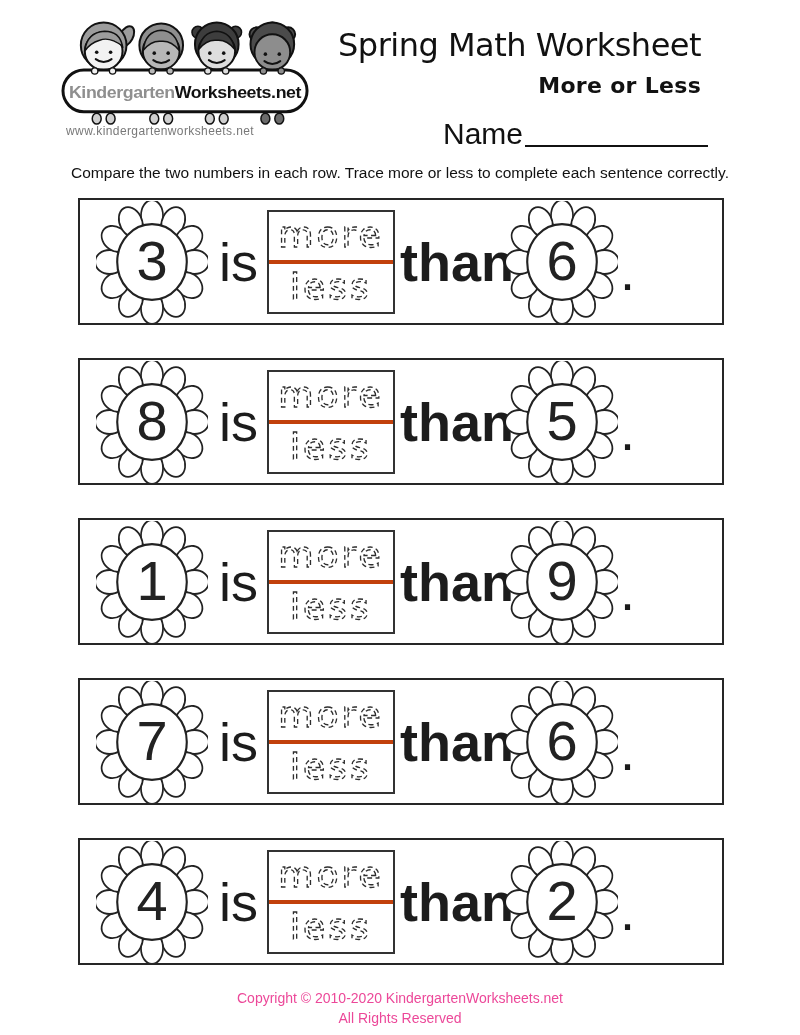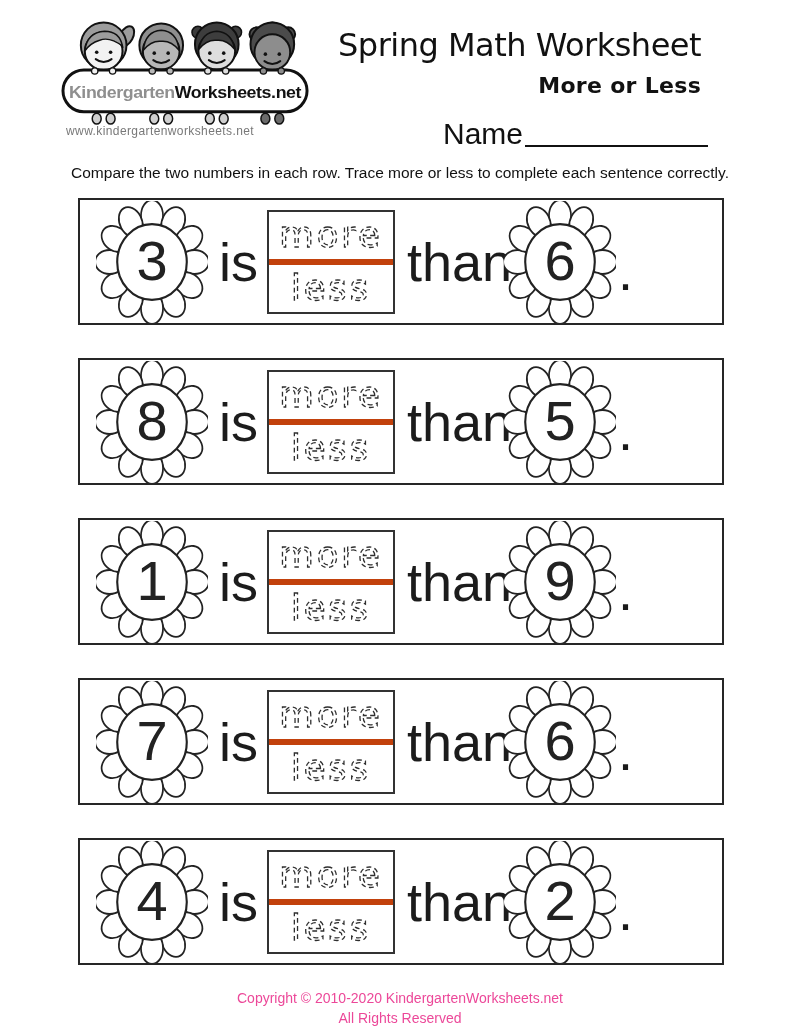--- a/index.html
+++ b/index.html
@@ -35,29 +35,29 @@
   .flower svg { width:100%; height:100%; display:block; }
   .flower .num {
     position:absolute; inset:0; display:flex; align-items:center; justify-content:center;
     font-size:56px; font-weight:300; color:#222; padding-bottom:3px; box-sizing:border-box;
   }
   .flower-left { margin-left:16px; }
   .flower-right { margin-left:-8px; }
 
   .word { font-size:54px; font-weight:300; color:#1c1c1c; }
   .word-is { margin-left:11px; }
-  .word-than { margin-left:12px; }
+  .word-than { margin-left:5px;font-weight:bold; }
   .period { margin-left:2px; font-size:54px; font-weight:400; transform:translateY(9px); }
 
   .trace-box {
     margin-left:9px; width:128px; height:104px; box-sizing:border-box;
     border:2px solid #333; display:flex; flex-direction:column; background:#fff; flex:none;
   }
   .trace-cell { flex:1; min-height:0; }
-  .trace-cell-top { border-bottom:6px solid #c2410c; }
+  .trace-cell-top { border-bottom:4px solid #c2410c; }
   .trace-cell svg { width:100%; height:100%; display:block; }
   .trace-text {
     font-family:"DejaVu Sans", sans-serif; font-size:37px; letter-spacing:3px;
     fill:none; stroke:#2e2e2e; stroke-width:1.35; stroke-dasharray:5 3.5;
   }
 
   
   .footer { position:absolute; top:988px; left:0; width:100%; text-align:center;
     font-size:14px; color:#ec4899; line-height:1.45; }
 </style>

